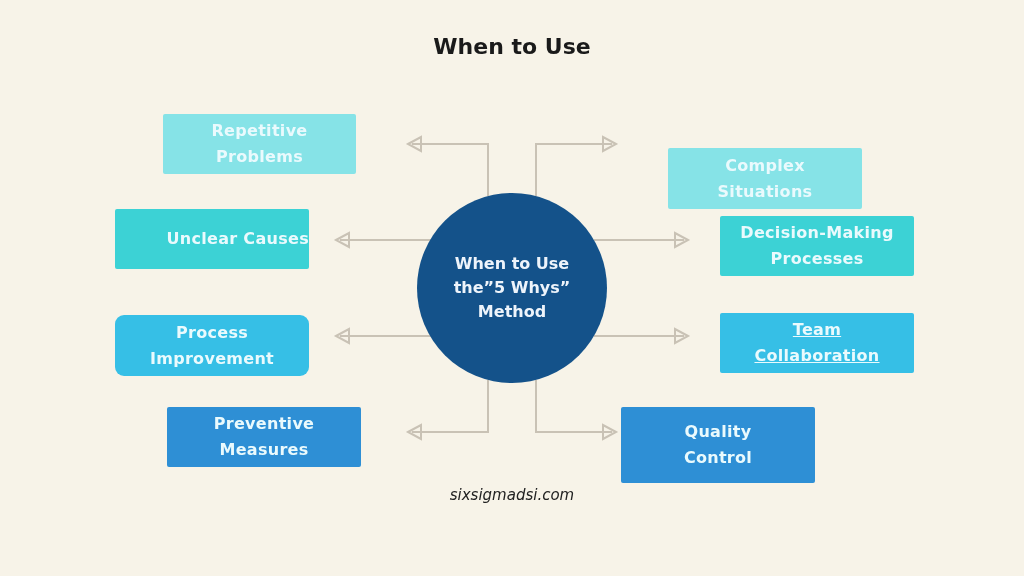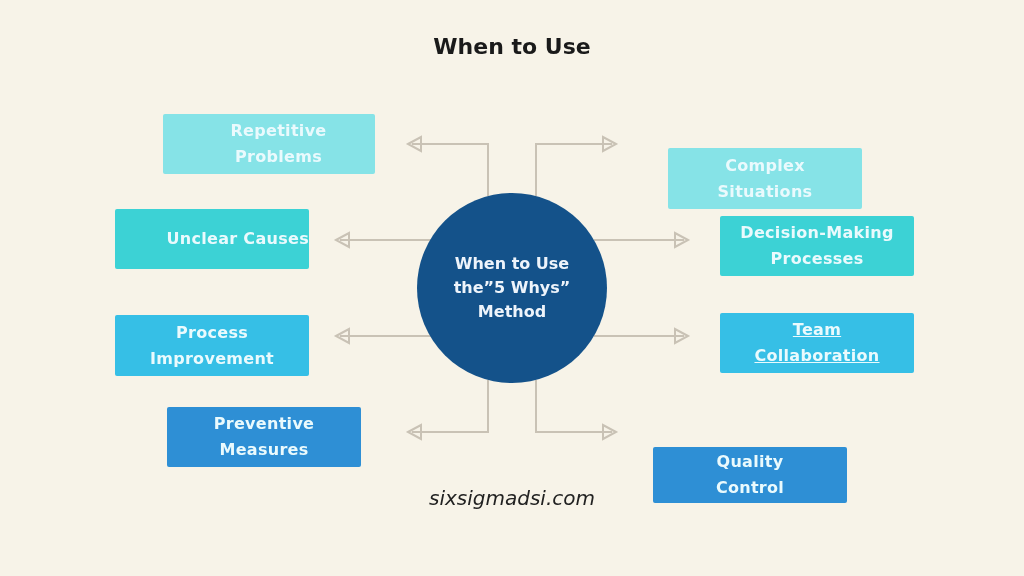--- a/index.html
+++ b/index.html
@@ -7,21 +7,21 @@
     .title { position:absolute; left:0; width:1024px; top:32px; text-align:center; font-weight:bold; font-size:22px; line-height:30px; color:#1a1a1a; }
     .box { position:absolute; display:flex; align-items:center; justify-content:center; text-align:center; color:#eafafd; font-weight:bold; font-size:16px; line-height:26px; letter-spacing:0.3px; border-radius:2px; }
     .box span { white-space:pre-line; }
     .c1 { background:#86e3e7; }
     .c2 { background:#3cd2d5; }
     .c3 { background:#36bfe6; }
     .c4 { background:#2e8fd5;justify-content:center; }
     .circle { position:absolute; left:417px; top:193px; width:190px; height:190px; border-radius:50%; background:#14528a; display:flex; align-items:center; justify-content:center; text-align:center; color:#eef4fb; font-weight:bold; font-size:16px; line-height:24px; }
     .circle span { white-space:pre-line; }
     svg.lines { position:absolute; left:0; top:0; }
-    .footer { position:absolute; left:0; width:1024px; top:486px; text-align:center; font-style:italic; font-size:20px; color:#222; }
+    .footer { position:absolute; left:0; width:1024px; top:486px; text-align:center; font-style:italic; font-size:15px; color:#222; }
   </style>
 </head>
 <body>
 
 <div class="title">
   <div>When to Use</div>
 </div>
 
 <svg class="lines" width="1024" height="576">
   <g fill="none" stroke="#c9c2b5" stroke-width="2">
@@ -51,46 +51,46 @@
     <polygon points="616,432 603,425 603,439"></polygon>
   </g>
 </svg>
 
 <div class="circle">
   <span>When to Use
 the”5 Whys”
 Method</span>
 </div>
 
-<div class="box c1" style="left:163px; top:114px; width:193px; height:60px;padding-left:19px;">
+<div class="box c1" style="left:163px; top:114px; width:193px; height:60px;">
   <span>Repetitive
 Problems</span>
 </div>
 <div class="box c2" style="left:115px; top:209px; width:194px; height:60px;justify-content:flex-end;">
   <span>Unclear Causes</span>
 </div>
-<div class="box c3" style="left:115px; top:315px; width:194px; height:61px;">
+<div class="box c3" style="left:115px; top:315px; width:194px; height:61px;border-radius:9px;">
   <span>Process
 Improvement</span>
 </div>
 <div class="box c4" style="left:167px; top:407px; width:194px; height:60px;">
   <span>Preventive
 Measures</span>
 </div>
 
 <div class="box c1" style="left:668px; top:120px; width:194px; height:61px;margin-top:28px;">
   <span>Complex
 Situations</span>
 </div>
 <div class="box c2" style="left:720px; top:216px; width:194px; height:60px;">
   <span>Decision-Making
 Processes</span>
 </div>
 <div class="box c3" style="left:720px; top:313px; width:194px; height:60px;text-decoration:underline;">
   <span>Team
 Collaboration</span>
 </div>
-<div class="box c4" style="left:653px; top:407px; width:194px; height:56px;margin-top:40px;">
+<div class="box c4" style="left:621px; top:407px; width:194px; height:76px;">
   <span>Quality
 Control</span>
 </div>
 
 <div class="footer">sixsigmadsi.com</div>
 
 </body></html>

